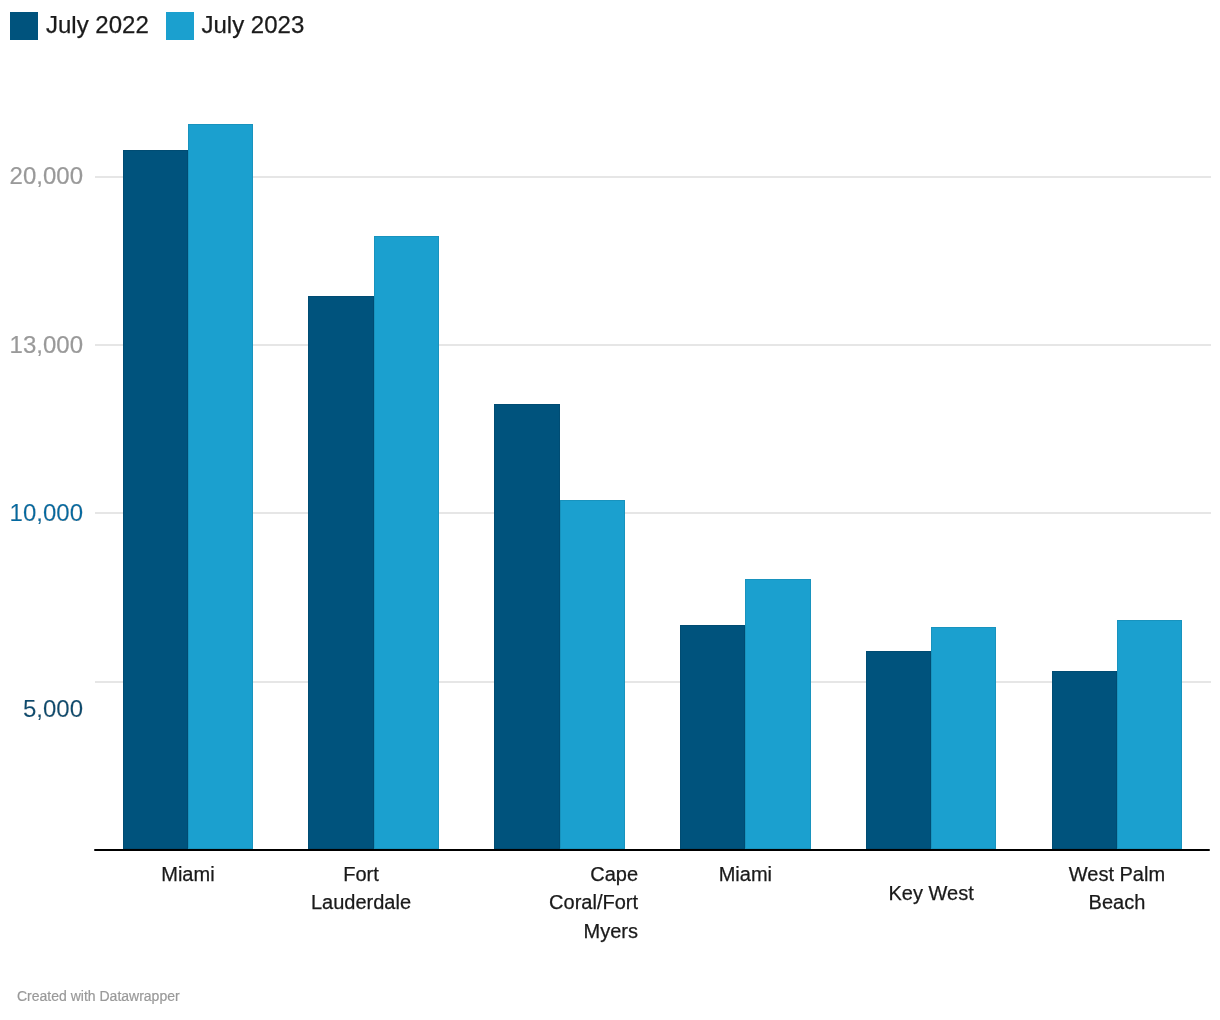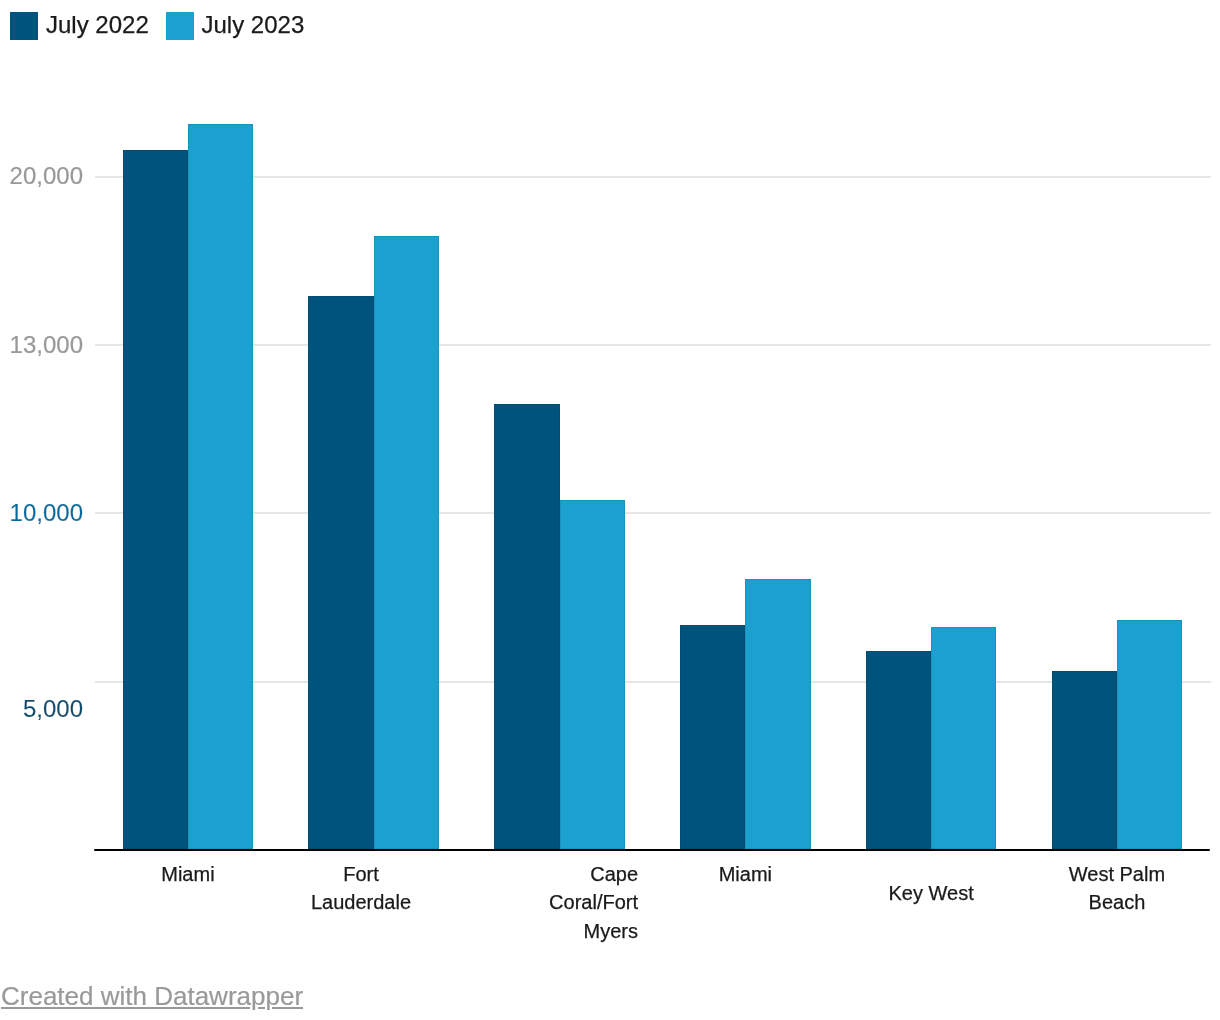--- a/index.html
+++ b/index.html
@@ -50,28 +50,27 @@
     width: 136px;
     transform: translateZ(0);
     font-size: 20px;
     line-height: 28.4px;
     color: #1a1a1a;
     text-align: center;
   }
   .footer {
     position: absolute;
     -webkit-text-stroke: 0.2px #999999;
-    left: 1px;
+    left: 17px;
     top: 984.5px;
     transform: translateZ(0);
-    font-size: 26px;
+    font-size: 14px;
     line-height: 22px;
     color: #999999;
     white-space: nowrap;
-    text-decoration: underline;
   }
 </style>
 </head>
 <body>
 
 <div id="root">
 
   <div class="legend">
     <div class="legend-item">
       <div class="legend-swatch" style="left: 9.8px; background: rgb(0, 83, 125);"></div>

